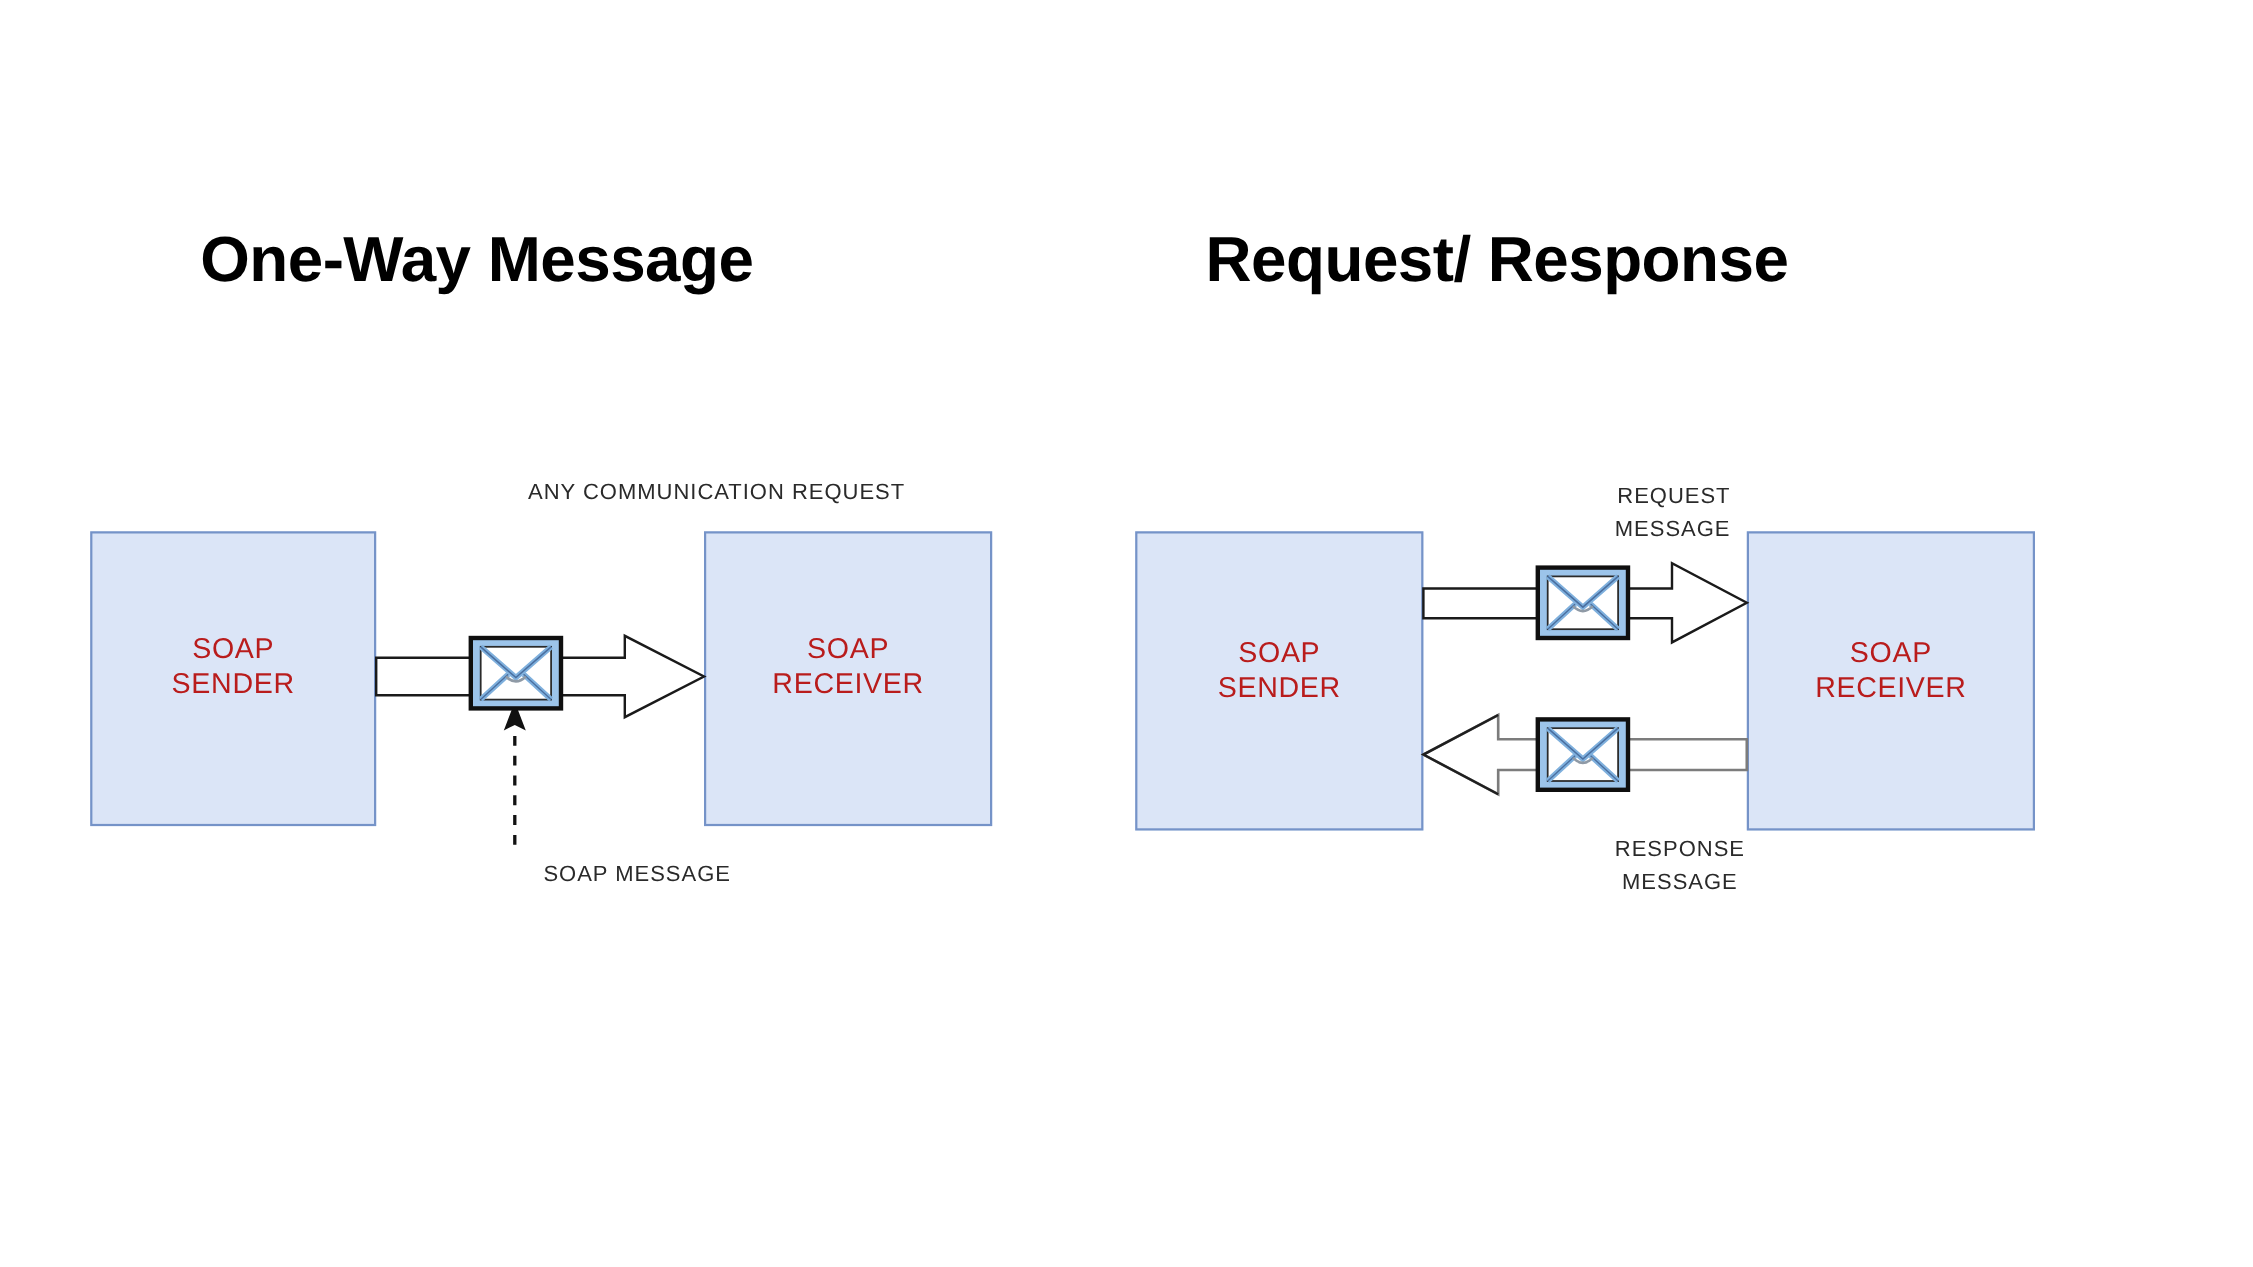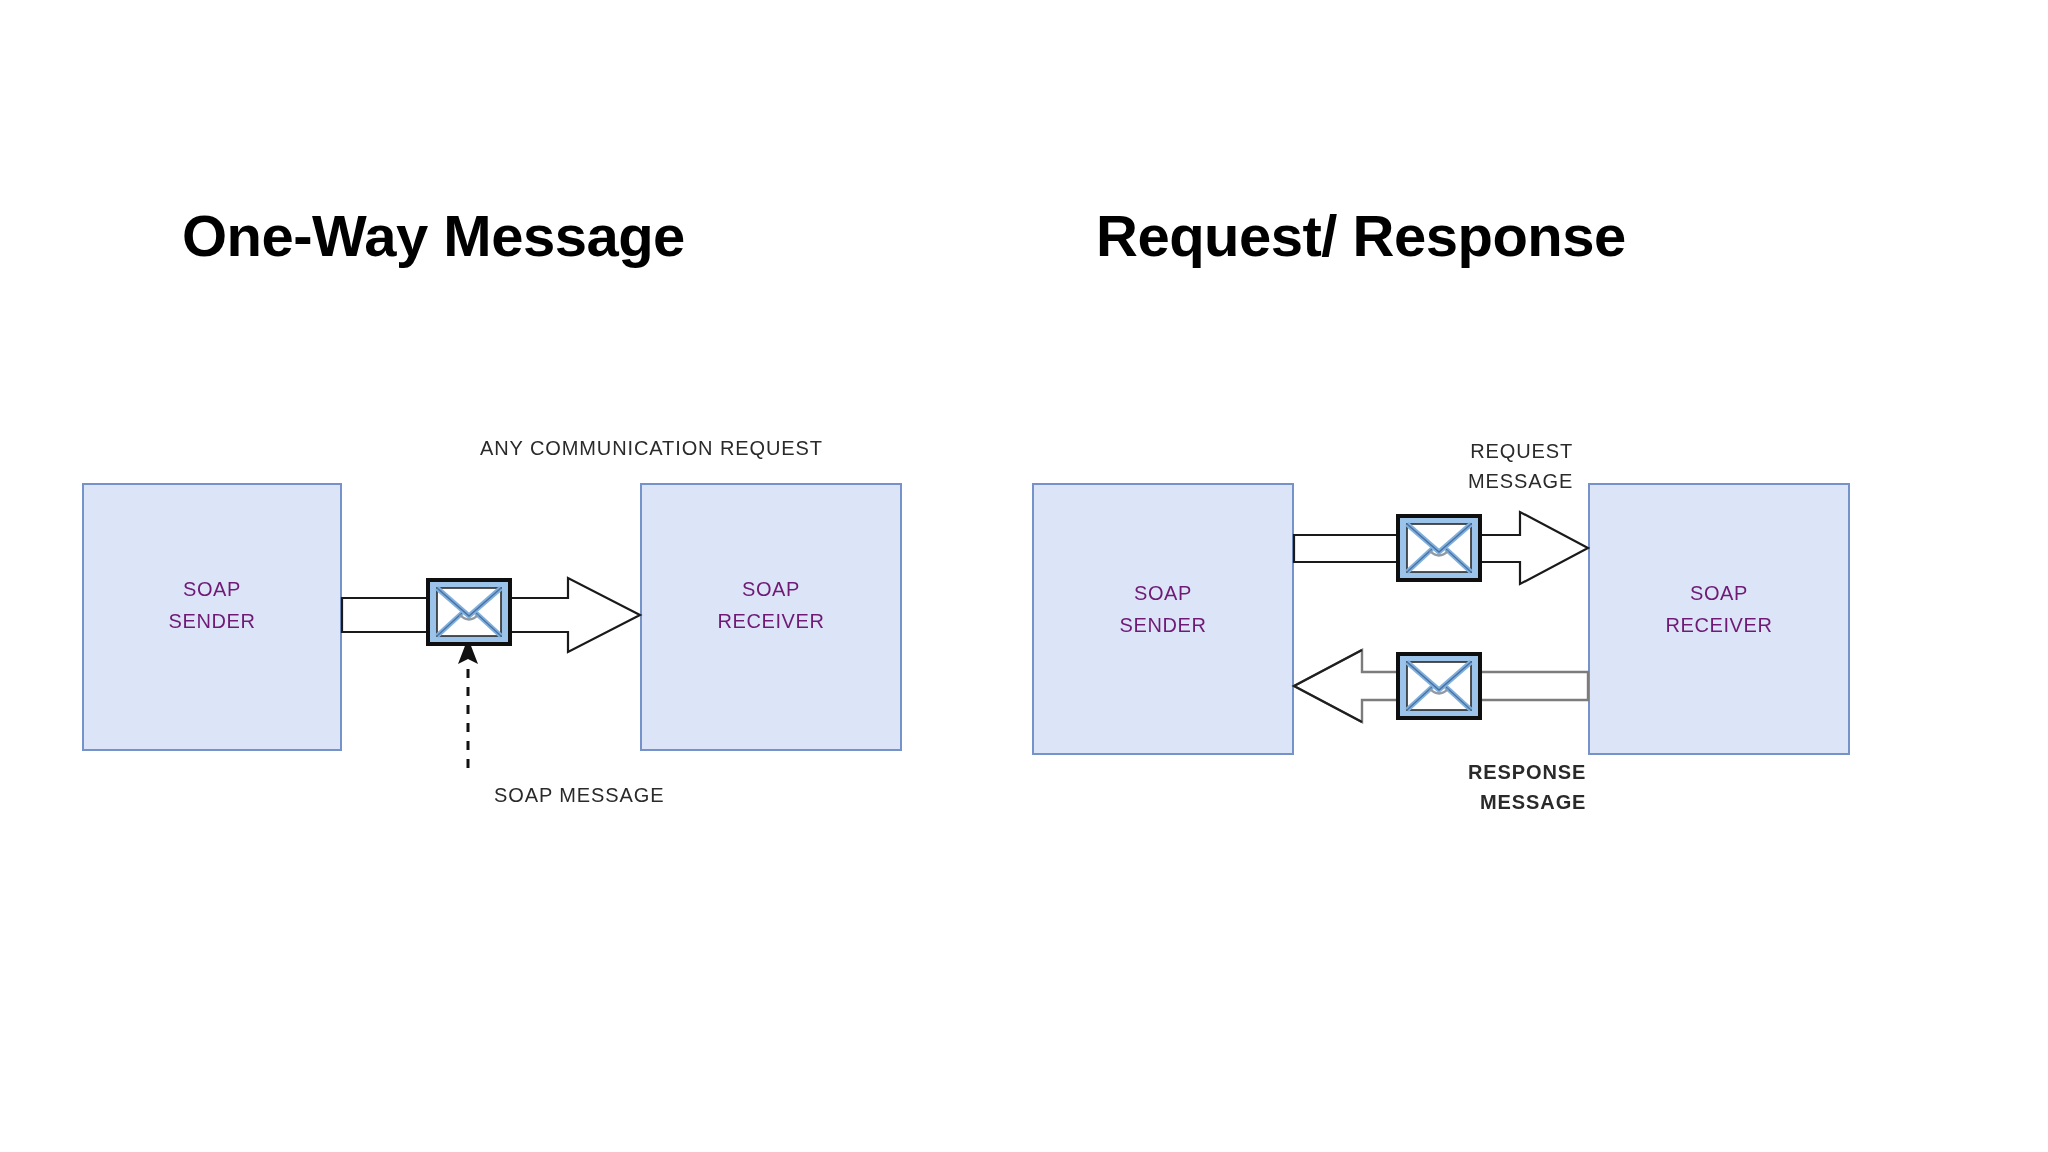--- a/index.html
+++ b/index.html
@@ -52,23 +52,23 @@
     position: absolute;
     box-sizing: border-box;
     background: #dbe5f7;
     border: 2px solid #7593c8;
     display: flex;
     align-items: center;
     justify-content: center;
   }
   .node-box .node-label {
     font-family: "Liberation Sans", sans-serif;
-    font-size: 20px;
+    font-size: 26px;
     line-height: 32px;
-    color: #701a75;
+    color: #b91c1c;
     text-align: center;
     letter-spacing: 0.6px;
     white-space: pre-line;
     user-select: none;
   }
 
   
   #box-l-sender   { left: 82px;  top: 483px; width: 260px; height: 268px; }
   #box-l-receiver { left: 640px; top: 483px; width: 262px; height: 268px; }
   
@@ -89,21 +89,21 @@
     line-height: 30px;
     letter-spacing: 0.9px;
     color: #2a2a2a;
     white-space: pre-line;
     user-select: none;
   }
 
   #lbl-protocol   { left: 480px;  top: 433px; }
   #lbl-soapmsg    { left: 464px;  top: 780px; margin-left: 30px; }
   #lbl-request    { left: 1468px; top: 436px; text-align: right; }
-  #lbl-response   { left: 1468px; top: 757px; text-align: right; font-weight: bold; }
+  #lbl-response   { left: 1468px; top: 757px; text-align: center; }
 
   
   .overlay {
     position: absolute;
     left: 0;
     top: 0;
     width: 2048px;
     height: 1152px;
     pointer-events: none;
   }

